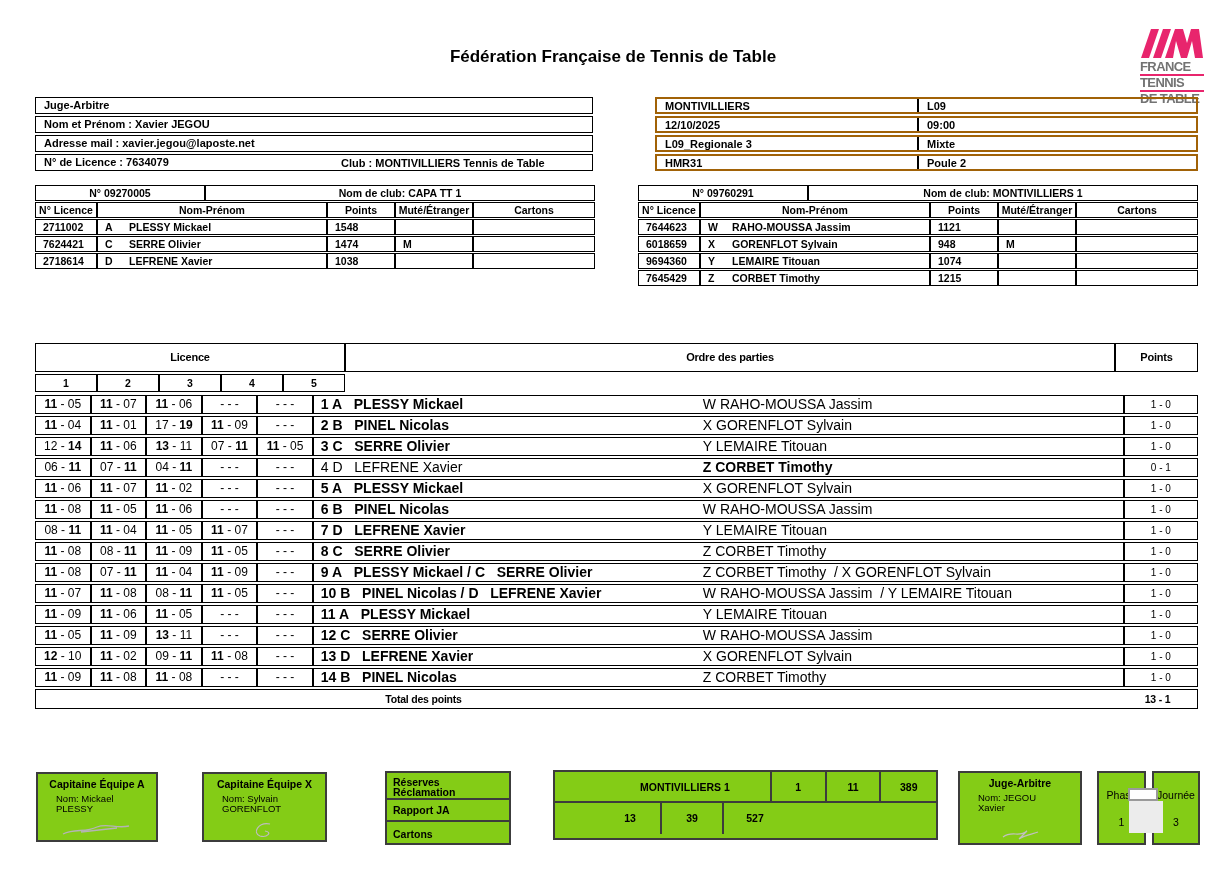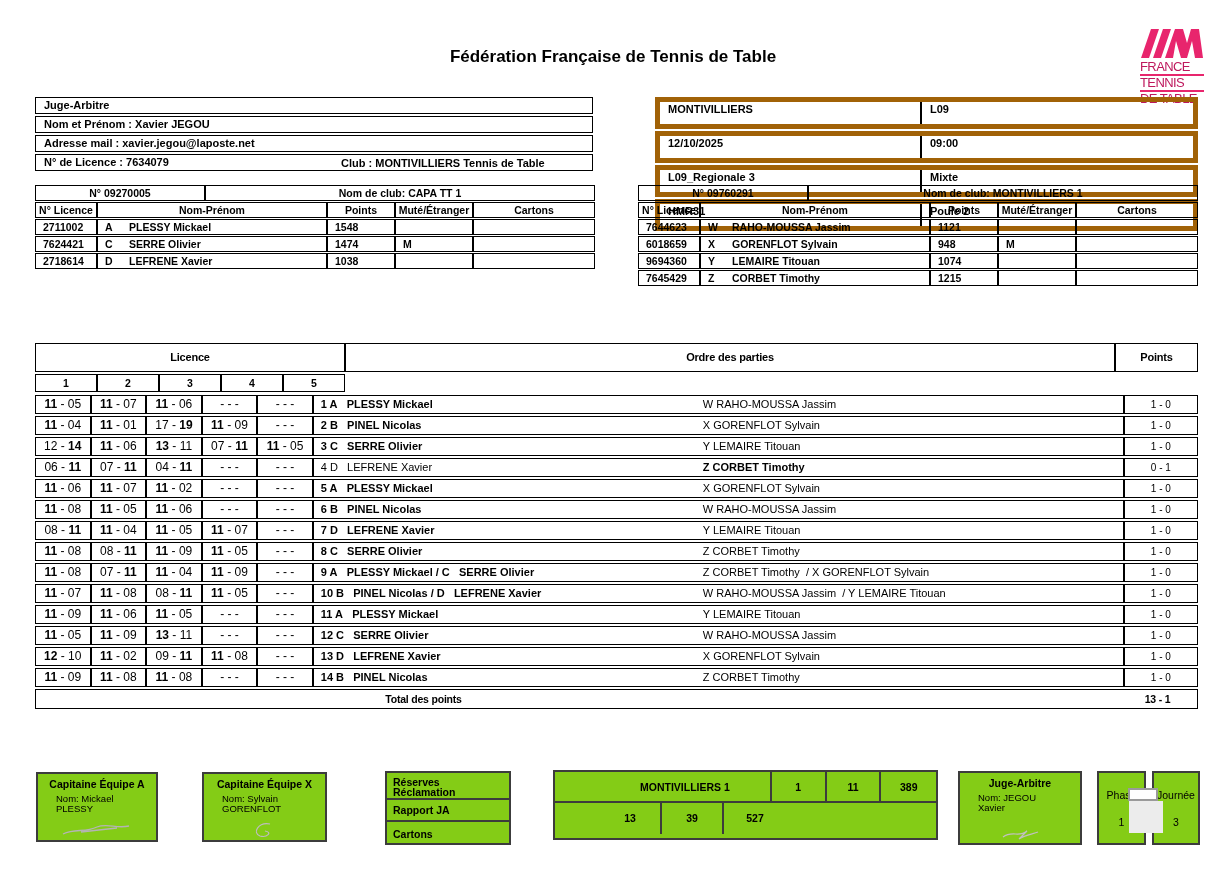--- a/index.html
+++ b/index.html
@@ -6,31 +6,31 @@
   html,body { width:1226px; height:869px; }
   body { position:relative; background:#fff; color:#000;
          font-family:"Liberation Sans", sans-serif; overflow:hidden; }
 
   #title { position:absolute; top:47px; left:0; width:1226px; text-align:center;
            font-size:17px; font-weight:bold; }
 
   
   #logo { position:absolute; left:1138px; top:25px; width:68px; }
   #logo svg { display:block; margin:0 0 1px 2px; }
-  .logo-line { font-size:13px; line-height:13px; font-weight:normal; letter-spacing:-0.6px;
-               color:#be185d; width:64px; margin-left:2px; }
+  .logo-line { font-size:13px; line-height:13px; font-weight:bold; letter-spacing:-0.6px;
+               color:#737373; width:64px; margin-left:2px; }
   .logo-line.u { border-bottom:2px solid #e8256d; padding-bottom:1px; }
 
   
   #info-left  { position:absolute; left:35px;  top:97px; width:558px; }
   #info-right { position:absolute; left:655px; top:97px; width:543px; }
   .irow { border:1px solid #000; height:17px; margin-bottom:2px; font-size:11px;
           font-weight:bold; line-height:15px; padding-left:8px; position:relative; }
   .irow .club-abs { position:absolute; left:305px; top:1px; }
-  .irow2 { display:flex; border:5px solid #a16207; height:32px; margin-bottom:2px;
+  .irow2 { display:flex; border:2px solid #a16207; height:17px; margin-bottom:2px;
            font-size:11px; font-weight:bold; line-height:15px; }
   .irow2 .c1 { width:262px; padding-left:8px; border-right:2px solid #000; }
   .irow2 .c2 { flex:1; padding-left:8px; }
 
   
   .team-table { position:absolute; top:185px; width:560px; font-size:10.5px; font-weight:bold; }
   #team-table-0 { left:35px; } #team-table-1 { left:638px; }
   .trow { display:flex; margin-bottom:1px; }
   .tcell { border:1px solid #000; height:16px; line-height:14px; text-align:center;
            white-space:nowrap; overflow:hidden; }
@@ -47,21 +47,21 @@
         font-size:11px; font-weight:bold; letter-spacing:-0.2px; }
   .mh.scores { width:310px; } .mh.ordre { width:770px; } .mh.pts { width:83px; }
   .mhrow2 { display:flex; margin-top:2px; }
   .mh2 { border:1px solid #000; width:62px; height:18px; line-height:16px;
          text-align:center; font-size:10.5px; font-weight:bold; }
   #match-rows { margin-top:3px; }
   .mrow { display:flex; margin-bottom:2px; }
   .mcell { border:1px solid #000; height:19px; }
   .mcell.set { width:62px; text-align:center; font-size:12px; line-height:17px;
                font-weight:normal; white-space:nowrap; }
-  .mcell.ordre { width:908px; position:relative; font-size:11px; line-height:17px;
+  .mcell.ordre { width:908px; position:relative; font-size:14px; line-height:17px;
                  font-weight:normal; }
   .mcell.ordre .home { position:absolute; left:7px; white-space:nowrap; }
   .mcell.ordre .away { position:absolute; left:389px; white-space:nowrap; }
   .mcell.pts { width:83px; text-align:center; font-size:10px; line-height:17px; }
   .b { font-weight:bold; }
   .total-row { border:1px solid #000; height:20px; position:relative;
                font-size:10.5px; font-weight:bold; letter-spacing:-0.2px; }
   .total-label { position:absolute; left:0; width:775px; text-align:center; line-height:18px; }
   .total-value { position:absolute; left:1080px; width:83px; text-align:center; line-height:18px; }
 

